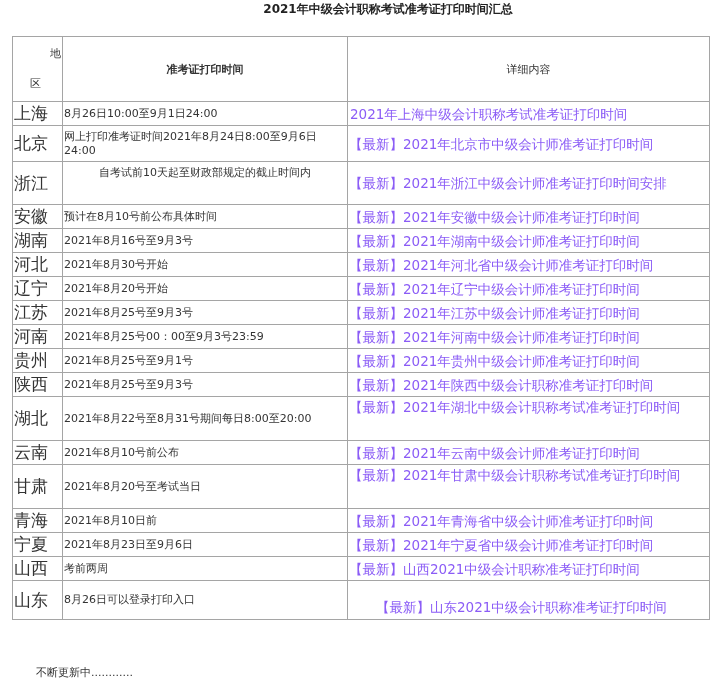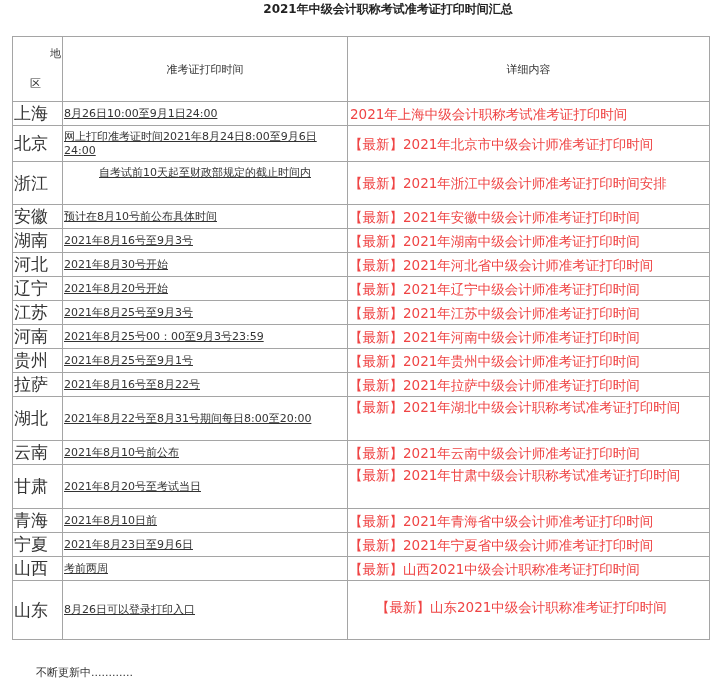--- a/index.html
+++ b/index.html
@@ -26,27 +26,27 @@
       vertical-align: middle;
       overflow: hidden;
     }
     col.c-region { width: 50px; }
     col.c-time { width: 285px; }
     col.c-detail { width: 362px; }
     th { font-weight: normal; font-size: 11px; color: #333333; }
     th.h-region { height: 64px; text-align: right; padding-right: 6px; line-height: 30px; vertical-align: middle; }
     th.h-region span { display: block; }
     th.h-region .ch2 { text-align: left; padding-left: 16px; }
-    th.h-time { vertical-align: top; padding-top: 14px; text-align: center; }
+    th.h-time { vertical-align: top; padding-top: 14px; text-align: center; font-weight: bold; }
     th.h-detail { vertical-align: middle; }
     td.region { font-size: 17px; color: #333333; padding-left: 1px; }
-    td.time { font-size: 11px; color: #333333; padding-left: 4px; line-height: 14px; text-decoration: underline; }
+    td.time { font-size: 11px; color: #333333; padding-left: 4px; line-height: 14px; }
     td.time.center { text-align: center; vertical-align: top; padding-top: 4px; }
     td.detail { font-size: 13.5px; color: #e03030; line-height: 20px; padding-left: 3px; }
-    td.detail a { color: #ef4444; text-decoration: none; }
+    td.detail a { color: #8b5cf6; text-decoration: none; }
     td.detail.top { vertical-align: top; }
     td.detail.indent { padding-left: 28px; vertical-align: top; padding-top: 16px; }
     .footer {
       position: absolute; top: 665px; left: 36px;
       font-size: 11px; color: #333333;
     }
   </style>
 </head>
 <body>
 
@@ -113,23 +113,23 @@
       <td class="region">河南</td>
       <td class="time">2021年8月25号00：00至9月3号23:59</td>
       <td class="detail"><a>【最新】2021年河南中级会计师准考证打印时间</a></td>
     </tr>
     <tr style="height:22px">
       <td class="region">贵州</td>
       <td class="time">2021年8月25号至9月1号</td>
       <td class="detail"><a>【最新】2021年贵州中级会计师准考证打印时间</a></td>
     </tr>
     <tr style="height:22px">
-      <td class="region">拉萨</td>
-      <td class="time">2021年8月16号至8月22号</td>
-      <td class="detail"><a>【最新】2021年拉萨中级会计师准考证打印时间</a></td>
+      <td class="region">陕西</td>
+      <td class="time">2021年8月25号至9月3号</td>
+      <td class="detail"><a>【最新】2021年陕西中级会计职称准考证打印时间</a></td>
     </tr>
     <tr style="height:44px">
       <td class="region">湖北</td>
       <td class="time">2021年8月22号至8月31号期间每日8:00至20:00</td>
       <td class="detail top"><a>【最新】2021年湖北中级会计职称考试准考证打印时间</a></td>
     </tr>
     <tr style="height:22px">
       <td class="region">云南</td>
       <td class="time">2021年8月10号前公布</td>
       <td class="detail"><a>【最新】2021年云南中级会计师准考证打印时间</a></td>
@@ -147,21 +147,21 @@
     <tr style="height:22px">
       <td class="region">宁夏</td>
       <td class="time">2021年8月23日至9月6日</td>
       <td class="detail"><a>【最新】2021年宁夏省中级会计师准考证打印时间</a></td>
     </tr>
     <tr style="height:22px">
       <td class="region">山西</td>
       <td class="time">考前两周</td>
       <td class="detail" style="padding-left:1px"><a>【最新】山西2021中级会计职称准考证打印时间</a></td>
     </tr>
-    <tr style="height:59px">
+    <tr style="height:39px">
       <td class="region">山东</td>
       <td class="time">8月26日可以登录打印入口</td>
       <td class="detail indent"><a>【最新】山东2021中级会计职称准考证打印时间</a></td>
     </tr>
   </tbody>
 </table>
 
 <div class="footer">不断更新中............</div>
 
 </body></html>

